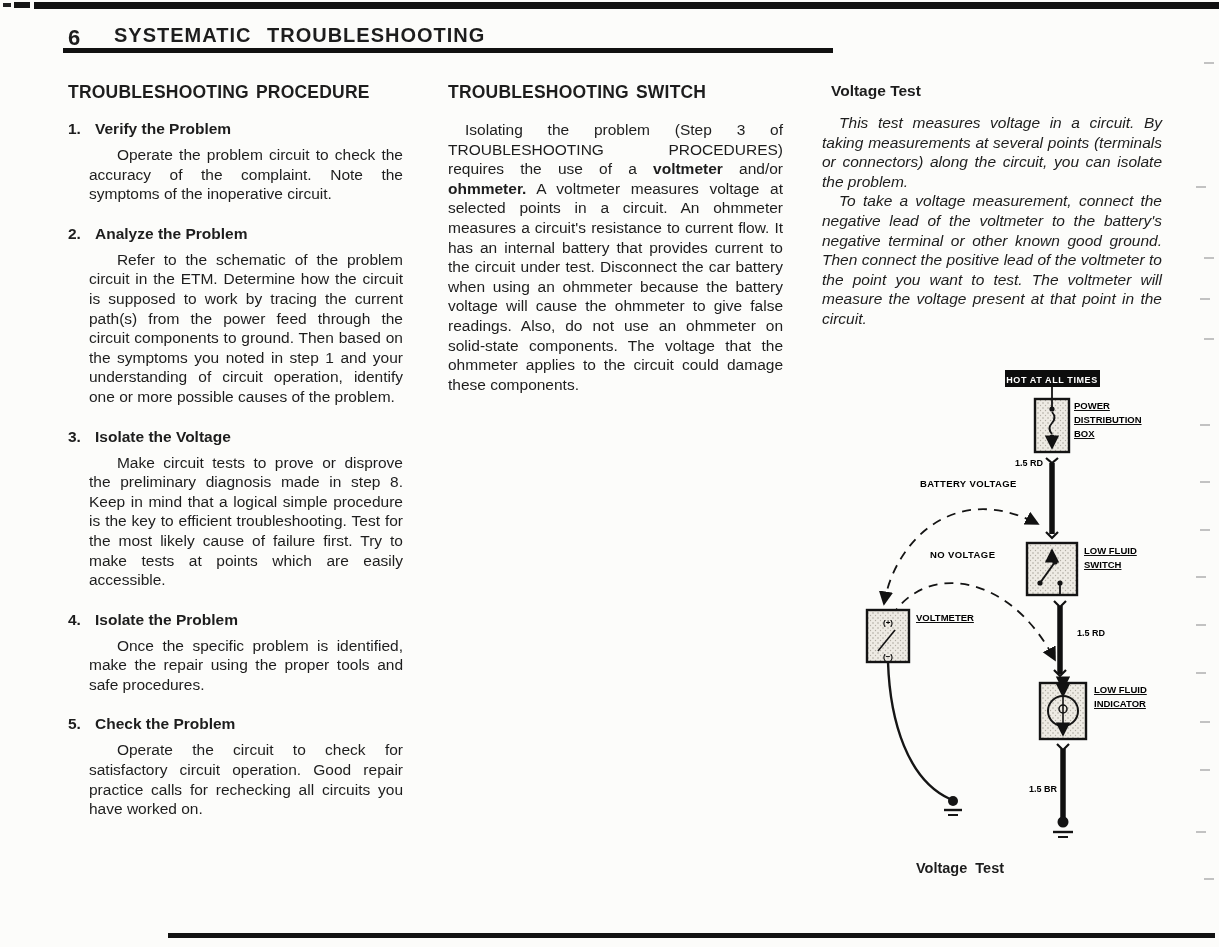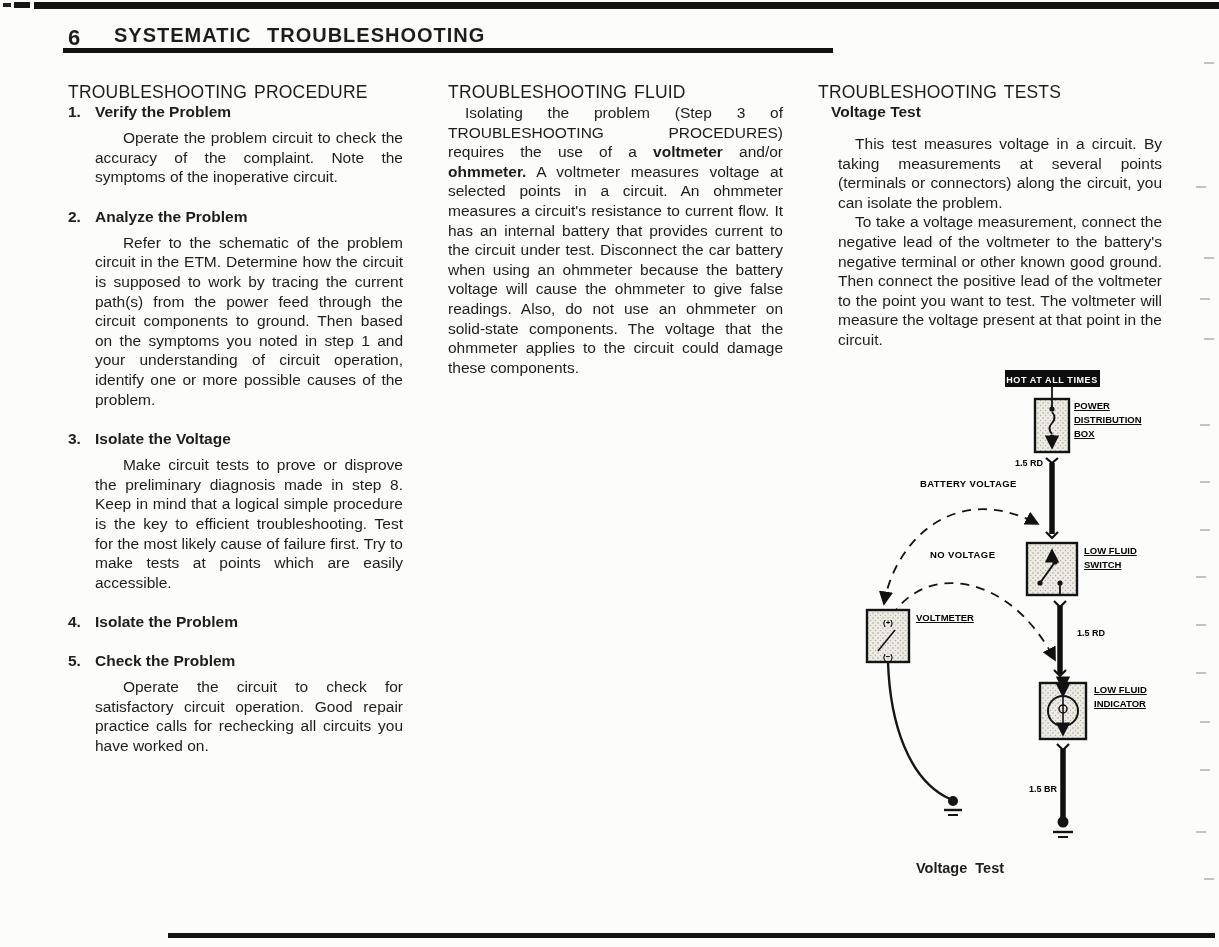--- a/index.html
+++ b/index.html
@@ -21,31 +21,31 @@
   .page-num { position:absolute; left:68px; top:25px; font-size:22px; font-weight:bold; }
   .page-title { position:absolute; left:114px; top:24px; font-size:20px; font-weight:bold;
                 letter-spacing:1px; word-spacing:9px; }
   .header-rule { position:absolute; left:63px; top:48px; width:770px; height:5px; background:#111; }
 
   
   .col { position:absolute; top:82px; }
   .col-1 { left:68px;  width:335px; }
   .col-2 { left:448px; width:335px; }
   .col-3 { left:818px; width:344px; }
-  .col-head { font-size:17.5px; font-weight:normal; letter-spacing:0.2px; word-spacing:2px; white-space:nowrap; }
+  .col-head { font-size:17.5px; font-weight:bold; letter-spacing:0.2px; word-spacing:2px; margin-bottom:17px; white-space:nowrap; }
   .body { font-size:15.5px; line-height:19.6px; text-align:justify; }
   .jpara { text-indent:1.1em; }
 
   .step { margin-bottom:21px; }
   .step-head { font-size:15.5px; font-weight:bold; display:flex; }
   .step-num { width:27px; flex:none; }
-  .step-body { margin:7px 0 0 27px; text-indent:1.8em; }
+  .step-body { margin:7px 0 0 21px; text-indent:1.8em; }
 
   .subhead { font-size:15.5px; font-weight:bold; margin:0 0 13px 13px; }
-  .col-3 p { margin:0 0 0 20px; }
+  .col-3 p { margin:0 0 0 4px;font-style:italic; }
 
   
   .diagram { position:absolute; left:832px; top:362px; width:390px; height:528px;text-align:center; }
   .diagram svg { font-family:"Liberation Sans","DejaVu Sans",sans-serif; font-weight:bold; }
   .caption-holder { position:absolute; left:800px; top:860px; width:320px; text-align:center;
                     font-size:14.5px; font-weight:bold; word-spacing:4px; }
 </style>
 </head>
 <body>
 
@@ -99,37 +99,37 @@
           <span class="step-num">3.</span>
           <span>Isolate the Voltage</span>
         </div>
       <p class="body step-body">Make circuit tests to prove or disprove the preliminary diagnosis made in step 8. Keep in mind that a logical simple procedure is the key to efficient troubleshooting. Test for the most likely cause of failure first. Try to make tests at points which are easily accessible.</p>
     </div>
     <div class="step">
       <div class="step-head">
           <span class="step-num">4.</span>
           <span>Isolate the Problem</span>
         </div>
+      <p class="body step-body">Once the specific problem is identified, make the repair using the proper tools and safe procedures.</p>
     </div>
     <div class="step">
       <div class="step-head">
           <span class="step-num">5.</span>
           <span>Check the Problem</span>
         </div>
       <p class="body step-body">Operate the circuit to check for satisfactory circuit operation. Good repair practice calls for rechecking all circuits you have worked on.</p>
     </div>
   </div>
 
   <div class="col col-2">
-    <div class="col-head">TROUBLESHOOTING FLUID</div>
+    <div class="col-head">TROUBLESHOOTING SWITCH</div>
     <p class="body jpara"><span>Isolating the problem (Step 3 of TROUBLESHOOTING PROCEDURES) requires the use of a </span><strong>voltmeter</strong><span> and/or </span><strong>ohmmeter.</strong><span> A voltmeter measures voltage at selected points in a circuit. An ohmmeter measures a circuit's resistance to current flow. It has an internal battery that provides current to the circuit under test. Disconnect the car battery when using an ohmmeter because the battery voltage will cause the ohmmeter to give false readings. Also, do not use an ohmmeter on solid-state components. The voltage that the ohmmeter applies to the circuit could damage these components.</span></p>
   </div>
 
   <div class="col col-3">
-    <div class="col-head">TROUBLESHOOTING TESTS</div>
     <div class="subhead">Voltage Test</div>
     <p class="body jpara">This test measures voltage in a circuit. By taking measurements at several points (terminals or connectors) along the circuit, you can isolate the problem.</p>
     <p class="body jpara">To take a voltage measurement, connect the negative lead of the voltmeter to the battery's negative terminal or other known good ground. Then connect the positive lead of the voltmeter to the point you want to test. The voltmeter will measure the voltage present at that point in the circuit.</p>
   </div>
 
   <div class="diagram">
     <svg width="390" height="528" viewBox="0 0 390 528">
       <defs>
         <pattern id="stip" width="5" height="5" patternUnits="userSpaceOnUse">
           <rect width="5" height="5" fill="#eeebe4"></rect>

